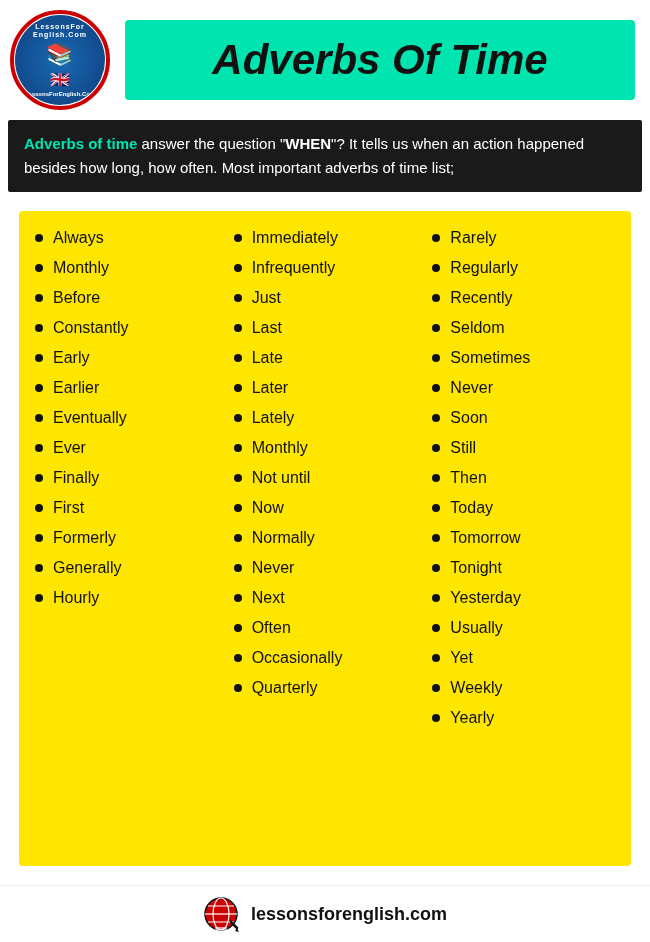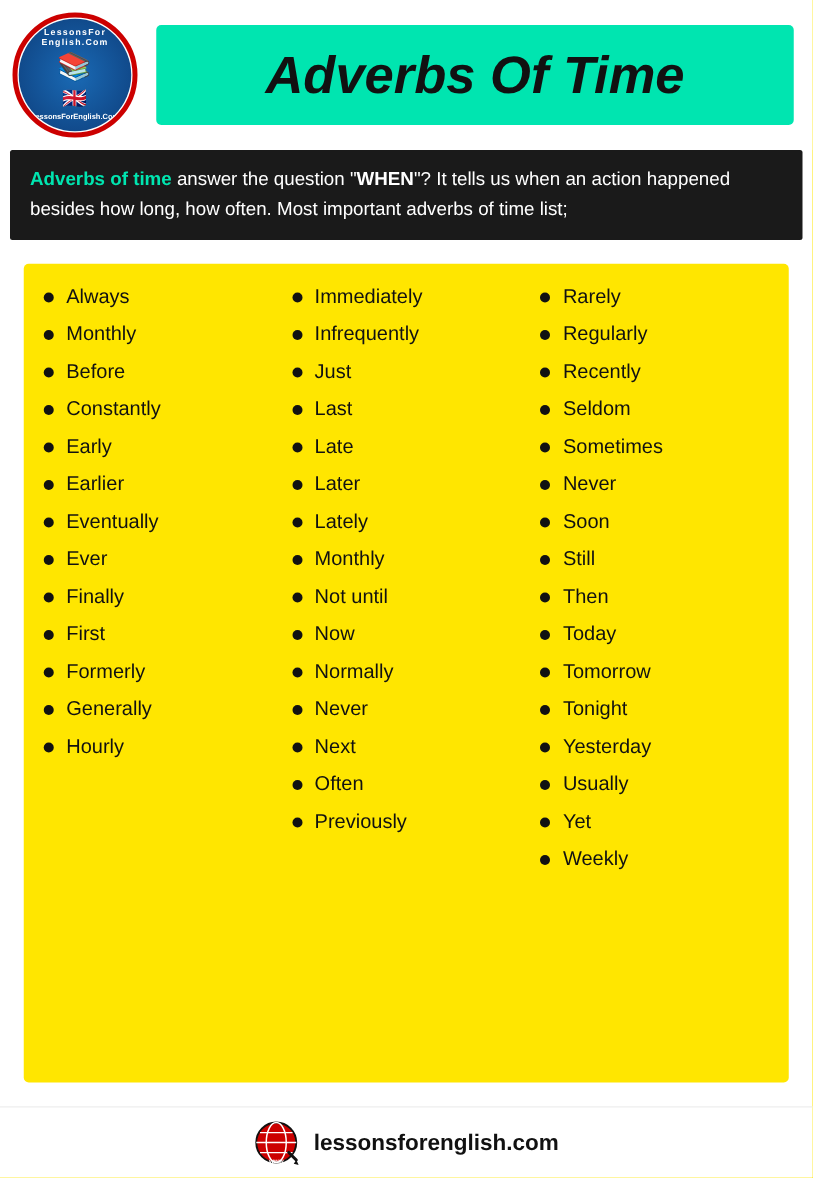--- a/index.html
+++ b/index.html
@@ -294,21 +294,25 @@
         <div class="word-item">
           <span class="bullet"></span>
           <span>Next</span>
         </div>
         <div class="word-item">
           <span class="bullet"></span>
           <span>Often</span>
         </div>
         <div class="word-item">
           <span class="bullet"></span>
-          <span>Previously</span>
+          <span>Occasionally</span>
+        </div>
+        <div class="word-item">
+          <span class="bullet"></span>
+          <span>Quarterly</span>
         </div>
       </div>
 
     <div class="word-column" id="col3">
         <div class="word-item">
           <span class="bullet"></span>
           <span>Rarely</span>
         </div>
         <div class="word-item">
           <span class="bullet"></span>
@@ -362,20 +366,24 @@
           <span class="bullet"></span>
           <span>Usually</span>
         </div>
         <div class="word-item">
           <span class="bullet"></span>
           <span>Yet</span>
         </div>
         <div class="word-item">
           <span class="bullet"></span>
           <span>Weekly</span>
+        </div>
+        <div class="word-item">
+          <span class="bullet"></span>
+          <span>Yearly</span>
         </div>
       </div>
   </div>
 </div>
 
 <div class="footer">
   <svg class="globe-icon" viewBox="0 0 36 36">
     <circle cx="18" cy="18" r="16" fill="#cc0000" stroke="#111" stroke-width="1.5"></circle>
     <ellipse cx="18" cy="18" rx="8" ry="16" fill="none" stroke="#fff" stroke-width="1.2"></ellipse>
     <line x1="2" y1="18" x2="34" y2="18" stroke="#fff" stroke-width="1.2"></line>

